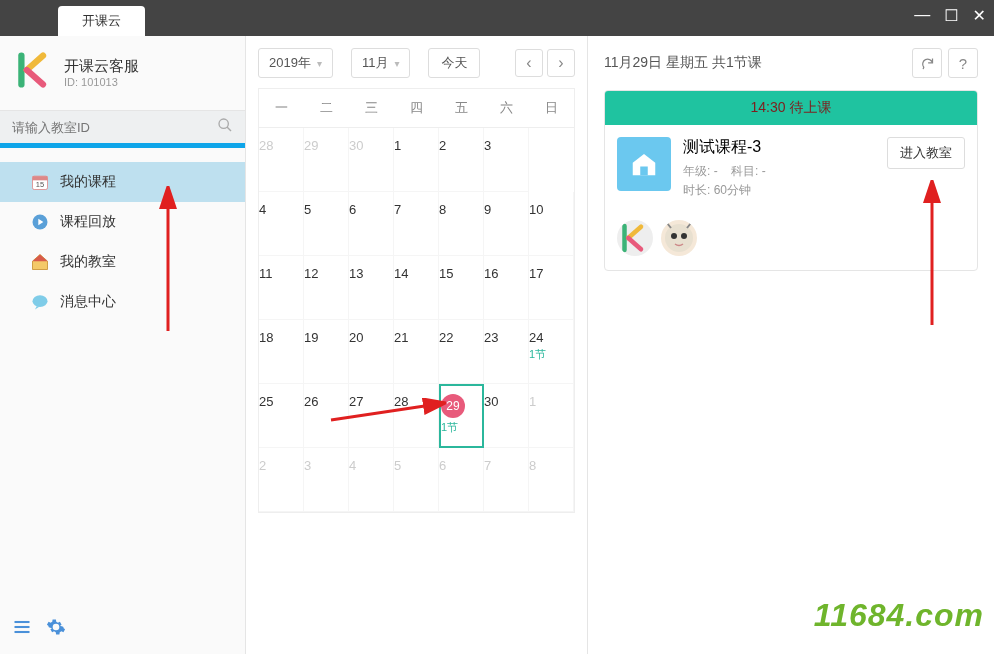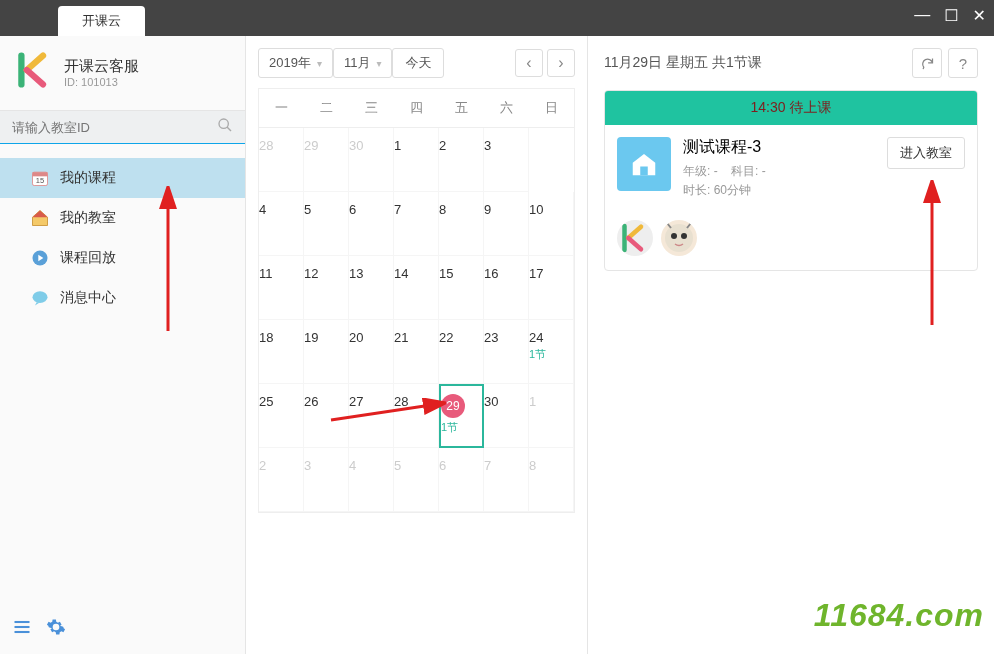--- a/index.html
+++ b/index.html
@@ -9,32 +9,32 @@
 .tab { background: #fff; color: #333; font-size: 13px; padding: 6px 24px; margin-left: 58px; border-radius: 4px 4px 0 0; position: relative; bottom: 0; }
 .win-controls { position: absolute; right: 8px; top: 6px; display: flex; gap: 14px; color: #fff; font-size: 16px; }
 .win-controls span { cursor: pointer; }
 .content { flex: 1; display: flex; }
 .sidebar { width: 246px; background: #fafafa; border-right: 1px solid #e5e5e5; display: flex; flex-direction: column; }
 .profile { display: flex; align-items: flex-end; padding: 16px; gap: 12px; }
 .logo-k { width: 36px; height: 36px; }
 .profile-info { display: flex; flex-direction: column; }
 .profile-name { font-size: 15px; color: #333; }
 .profile-id { font-size: 11px; color: #999; }
-.search-box { margin: 6px 0; padding: 6px 12px; background: #eef0f1; display: flex; align-items: center; border-top: 1px solid #e5e5e5; border-bottom: 1px solid #0ea5e9; }
+.search-box { margin: 6px 0; padding: 6px 12px; background: #eef0f1; display: flex; align-items: center; border-top: 1px solid #e5e5e5; border-bottom: 5px solid #0ea5e9; }
 .search-box input { flex: 1; border: none; background: transparent; font-size: 13px; color: #999; outline: none; }
 .search-icon { color: #999; font-size: 16px; }
 .nav { padding-top: 8px; }
 .nav-item { display: flex; align-items: center; gap: 10px; padding: 10px 30px; font-size: 14px; color: #333; cursor: pointer; }
 .nav-item.active { background: #bee0ef; }
 .nav-icon { width: 20px; height: 20px; display: inline-flex; align-items: center; justify-content: center; }
 .sidebar-footer { margin-top: auto; padding: 12px; display: flex; gap: 14px; }
 .sidebar-footer span { color: #4a90d9; font-size: 20px; cursor: pointer; }
 .main { flex: 1; display: flex; }
 .calendar-panel { width: 342px; border-right: 1px solid #e5e5e5; padding: 12px; }
-.cal-header { display: flex; align-items: center; gap: 0; margin-bottom: 10px; justify-content: center; }
+.cal-header { display: flex; align-items: center; gap: 18px; margin-bottom: 10px; justify-content: center; }
 .cal-select { border: 1px solid #ddd; background: #fff; padding: 5px 10px; font-size: 13px; color: #555; border-radius: 3px; cursor: pointer; display: inline-flex; align-items: center; gap: 6px; }
 .cal-select .chev { color: #bbb; font-size: 10px; }
 .cal-btn { border: 1px solid #ddd; background: #fff; padding: 5px 12px; font-size: 13px; color: #555; border-radius: 3px; cursor: pointer; }
 .cal-nav { margin-left: auto; display: flex; gap: 4px; }
 .cal-nav-btn { border: 1px solid #ddd; background: #fff; width: 28px; height: 28px; border-radius: 3px; cursor: pointer; display: inline-flex; align-items: center; justify-content: center; color: #888; }
 .cal-grid { border: 1px solid #eee; }
 .cal-row { display: grid; grid-template-columns: repeat(7, 1fr); }
 .cal-head-cell { text-align: center; padding: 10px 0; font-size: 13px; color: #888; border-bottom: 1px solid #eee; }
 .cal-cell { height: 64px; text-align: left; font-size: 13px; color: #888; padding-top: 10px; position: relative; cursor: pointer; border-right: 1px solid #f5f5f5; border-bottom: 1px solid #f5f5f5; }
 .cal-cell.other { color: #ccc; }
@@ -104,34 +104,34 @@
                 <rect x="3" y="5" width="18" height="16" rx="2" fill="#fff" stroke="#d88" stroke-width="1"></rect>
                 <rect x="3" y="5" width="18" height="5" fill="#d88"></rect>
                 <text x="12" y="18" font-size="9" text-anchor="middle" fill="#555">15</text>
               </svg>
           </span>
           <span>我的课程</span>
         </div>
         <div class="nav-item">
           <span class="nav-icon">
             <svg width="20" height="20" viewBox="0 0 24 24">
-                <path d="M3 11 L12 3 L21 11 V21 H3 Z" fill="#f4c968" stroke="#c89030"></path>
-                <path d="M3 11 L12 3 L21 11" fill="#d85a4a"></path>
+                <circle cx="12" cy="12" r="9" fill="#5aa0d8"></circle>
+                <path d="M10 8 L16 12 L10 16 Z" fill="#fff"></path>
               </svg>
           </span>
-          <span>我的教室</span>
+          <span>课程回放</span>
         </div>
         <div class="nav-item">
           <span class="nav-icon">
             <svg width="20" height="20" viewBox="0 0 24 24">
-                <circle cx="12" cy="12" r="9" fill="#5aa0d8"></circle>
-                <path d="M10 8 L16 12 L10 16 Z" fill="#fff"></path>
+                <path d="M3 11 L12 3 L21 11 V21 H3 Z" fill="#f4c968" stroke="#c89030"></path>
+                <path d="M3 11 L12 3 L21 11" fill="#d85a4a"></path>
               </svg>
           </span>
-          <span>课程回放</span>
+          <span>我的教室</span>
         </div>
         <div class="nav-item">
           <span class="nav-icon">
             <svg width="20" height="20" viewBox="0 0 24 24">
                 <ellipse cx="12" cy="11" rx="9" ry="7" fill="#7fcce8"></ellipse>
                 <path d="M8 17 L6 21 L12 17" fill="#7fcce8"></path>
               </svg>
           </span>
           <span>消息中心</span>
         </div>

